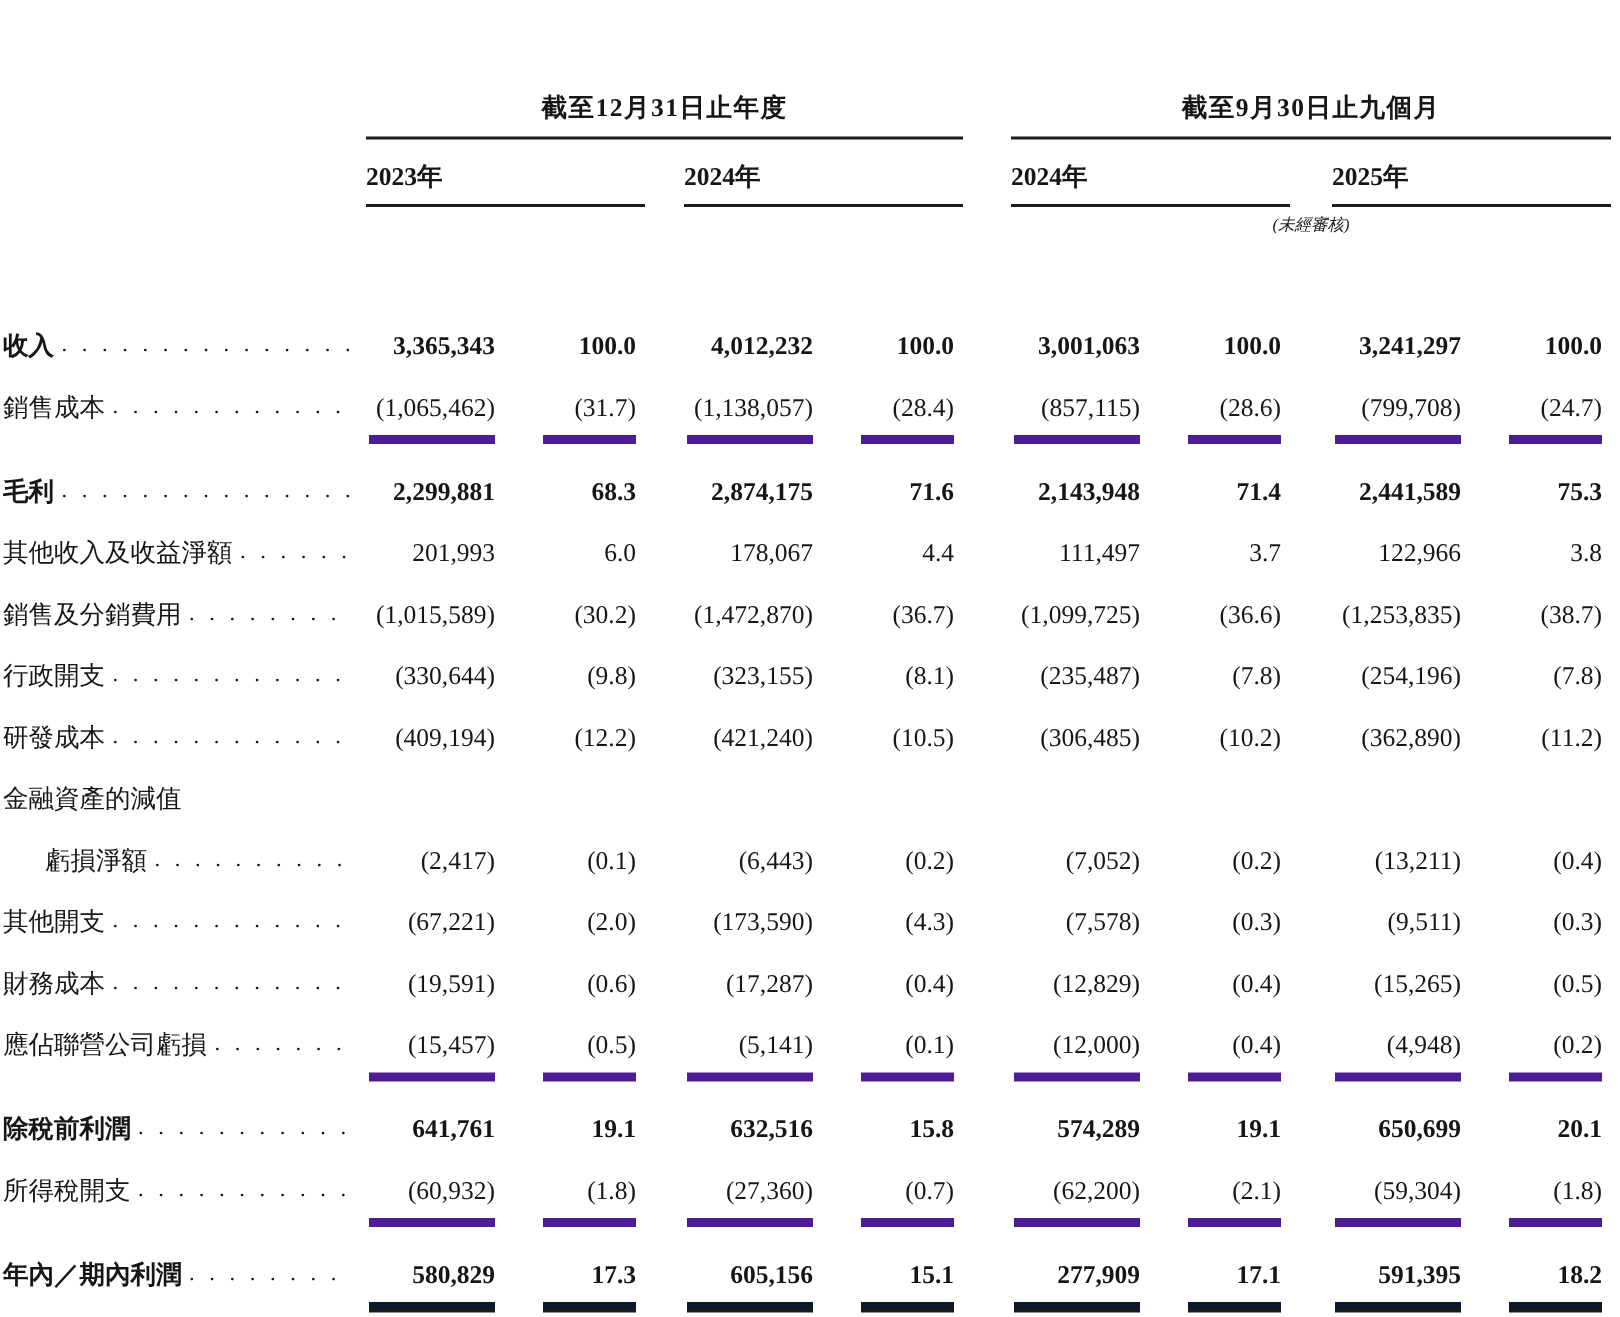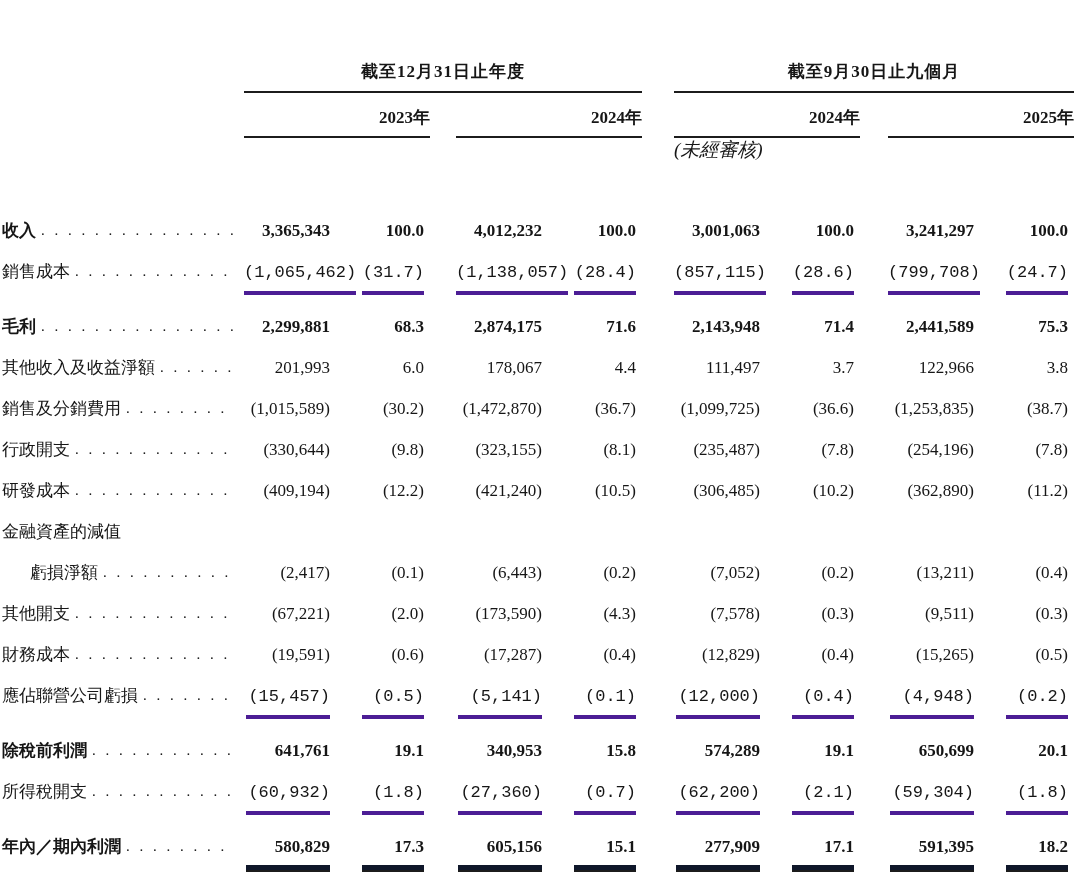--- a/index.html
+++ b/index.html
@@ -39,36 +39,37 @@
     font-size: 17px;
     text-align: center;
     padding-bottom: 7px;
     border-bottom: 2px solid #1c1c1c;
     letter-spacing: 1px;
     line-height: 24px;
   }
   th.year {
     font-weight: bold;
     font-size: 17px;
-    text-align: right;
+    text-align: left;
     padding: 13px 0 6px 0;
     border-bottom: 2px solid #1c1c1c;
     line-height: 24px;
   }
   td.sub {
     font-style: italic;
     font-size: 16px;
     text-align: center;
     padding-top: 9px;
     line-height: 24px;
     white-space: nowrap;
   }
   td.unaudited {
     font-style: italic;
-    font-size: 19px;
+    font-size: 11px;
+    text-align: center;
     line-height: 22px;
     padding-top: 1px;
   }
 
   
   tbody td { padding: 7px 0; line-height: 27px; font-size: 17px; }
   tbody tr:first-child td { padding-top: 56px; }
 
   td.lbl .lblwrap {
     display: flex;
@@ -96,23 +97,22 @@
     text-align: right;
     position: relative;
   }
   td.rmb .v { min-width: 84px; }
   td.pct .v { min-width: 62px; }
 
   tr.bold .lbl-text, tr.bold .v { font-weight: bold; }
 
   tr.u-single td { padding-bottom: 11px; }
   tr.u-single .v {
-    border-bottom: 4px solid #4c1d95;
+    border-bottom: 6px solid #4c1d95;
     padding-bottom: 5px;
-    font-family: Liberation Mono, monospace;
   }
   tr.u-double td { padding-bottom: 20px; }
   tr.u-double .v {
     border-bottom: 6px solid #0f172a;
     padding-bottom: 5px;
   }
   tr.u-double .v::after {
     content: "";
     position: absolute;
     left: 0;
@@ -396,21 +396,21 @@
         <tr class="bold">
     <td class="lbl">
       <div class="lblwrap">
         <span class="lbl-text">除稅前利潤</span>
         <span class="leader"></span>
       </div>
     </td>
     <td class="num rmb"><span class="v">641,761</span></td>
     <td class="num pct"><span class="v">19.1</span></td>
     <td class="gap"></td>
-    <td class="num rmb"><span class="v">340,953</span></td>
+    <td class="num rmb"><span class="v">632,516</span></td>
     <td class="num pct"><span class="v">15.8</span></td>
     <td class="gap"></td>
     <td class="num rmb"><span class="v">574,289</span></td>
     <td class="num pct"><span class="v">19.1</span></td>
     <td class="gap"></td>
     <td class="num rmb"><span class="v">650,699</span></td>
     <td class="num pct"><span class="v">20.1</span></td>
   </tr>
         <tr class="u-single">
     <td class="lbl">

